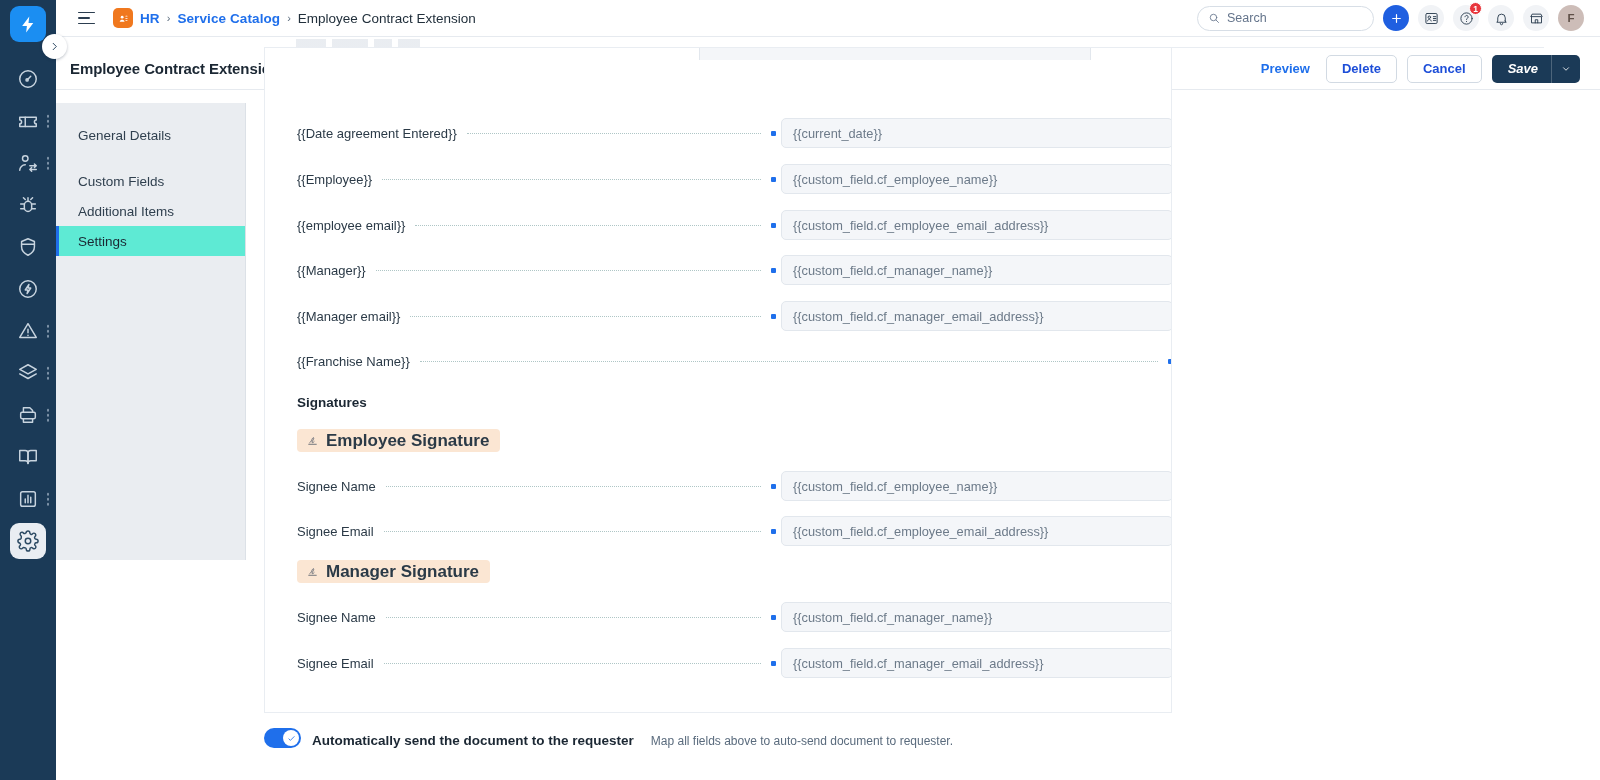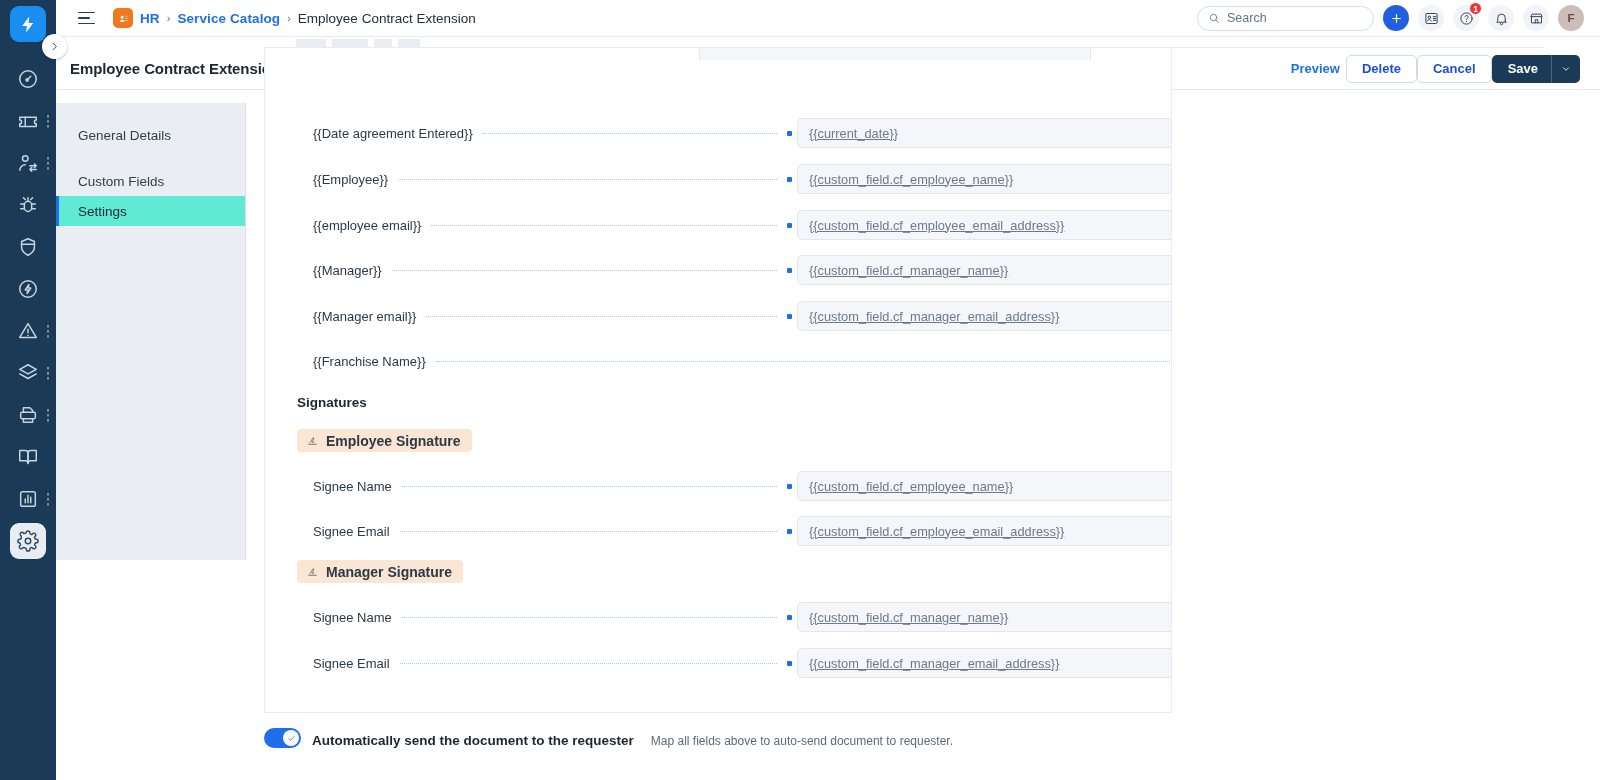--- a/index.html
+++ b/index.html
@@ -120,33 +120,33 @@
   .pagehdr {
     position: absolute; left: 56px; top: 48px; width: 1544px; height: 42px;
     background: #ffffff; border-bottom: 1px solid #E6EAEF;
     display: flex; align-items: center; padding: 0 20px 0 14px;
   }
   .ph-title { font-size: 15px; font-weight: 700; color: #1B2733; letter-spacing: -.1px; }
   .ph-chip {
     margin-left: 12px; padding: 3px 10px; border-radius: 11px; background: #E9EDF2;
     font-size: 11px; color: #5A6B7D; font-weight: 500;
   }
-  .ph-actions { margin-left: auto; display: flex; align-items: center; }
+  .ph-actions { margin-left: auto; display: flex; align-items: center; gap: 10px; }
   .btn-link {
     background: none; border: none; font-size: 13px; color: #1F6FEB; font-weight: 600;
     cursor: pointer; padding: 4px 6px; font-family: inherit;
   }
   .btn-out {
     height: 28px; padding: 0 15px; border-radius: 5px; border: 1px solid #D2DAE3;
     background: #fff; font-size: 13px; color: #1d4ed8; font-weight: 600; cursor: pointer;
     font-family: inherit;
   }
   .btn-save {
     height: 28px; border-radius: 5px; background: #1B3A57; color: #fff;
-    display: flex; align-items: center; cursor: pointer; border: none; overflow: hidden;
+    display: flex; align-items: center; cursor: pointer; border: none; overflow: hidden; font-style: italic;
   }
   .btn-save .lbl { padding: 0 13px 0 16px; font-size: 13px; font-weight: 700; }
   .btn-save .div { width: 1px; height: 28px; background: rgba(255,255,255,.22); }
   .btn-save .cv { padding: 0 9px; display: flex; align-items: center; }
   .btn-save .cv svg { width: 10px; height: 10px; }
   .btn-save .cv path { stroke: #fff; stroke-width: 2; fill: none; stroke-linecap: round; stroke-linejoin: round; }
 
   
   .subnav {
     position: absolute; left: 56px; top: 103px; width: 190px; height: 457px;
@@ -164,48 +164,48 @@
     background: #1F6FEB;
   }
 
   
   .content {
     position: absolute; left: 264px; top: 48px; width: 908px; height: 665px;
     background: #ffffff; border-left: 1px solid #E9EDF2; border-right: 1px solid #E9EDF2;
     border-bottom: 1px solid #E9EDF2; overflow: hidden;
   }
   .field-row {
-    position: absolute; left: 16px; width: 908px; height: 30px; display: flex; align-items: center;
+    position: absolute; left: 0; width: 908px; height: 30px; display: flex; align-items: center;
   }
   .f-label {
     font-size: 13px; color: #2B3A47; white-space: nowrap; padding-left: 32px;
   }
   .f-dots { flex: 1; height: 1px; margin: 0 10px 0 10px; border-top: 1.3px dotted #AFC6C6; }
   .f-dot { width: 5px; height: 5px; background: #1F6FEB; border-radius: 1px; flex: none; }
   .f-box {
     width: 392px; height: 30px; margin-left: 5px; border: 1px solid #E2E7ED; border-radius: 5px;
     background: #F4F6F9; display: flex; align-items: center; padding: 0 11px; flex: none;
   }
-  .f-val { font-size: 12.8px; color: #6C7A89; text-decoration: underline; }
+  .f-val { font-size: 12.8px; color: #6C7A89; }
 
   .part-box {
     position: absolute; left: 434px; top: -10px; width: 392px; height: 22px;
     border: 1px solid #E2E7ED; border-bottom: none; border-radius: 5px 5px 0 0; background: #F4F6F9;
   }
 
   .sec-title {
     position: absolute; left: 32px; font-size: 13.5px; font-weight: 700; color: #1B2733;
   }
   .sig-badge {
     position: absolute; height: 23px; border-radius: 4px; background: #FBE6D3;
     display: inline-flex; align-items: center; gap: 7px; padding: 0 11px 0 9px;
   }
   .sig-badge svg { width: 13px; height: 13px; flex: none; }
   .sig-badge svg path { stroke: #4B5563; stroke-width: 1.4; fill: none; stroke-linecap: round; stroke-linejoin: round; }
-  .sig-badge .t { font-size: 14px; font-weight: 600; color: #2B3A47; white-space: nowrap; }
+  .sig-badge .t { font-size: 17px; font-weight: 600; color: #2B3A47; white-space: nowrap; }
 
   
   .bottom {
     position: absolute; left: 264px; top: 728px; display: flex; align-items: flex-end; gap: 11px;
   }
   .toggle {
     width: 37px; height: 20px; border-radius: 10px; background: #1F6FEB; position: relative;
     cursor: pointer; flex: none;
   }
   .toggle .knob {
@@ -439,20 +439,23 @@
   </div>
 
   <div class="subnav">
     <div class="nav-item">
       <span>General Details</span>
     </div>
     <div style="height:0"></div>
     <div class="nav-item" style="margin-top:16px">
       <span>Custom Fields</span>
     </div>
+    <div class="nav-item">
+      <span>Additional Items</span>
+    </div>
     <div class="nav-item active">
       <span>Settings</span>
     </div>
   </div>
 
   <div class="content">
 
     <div class="part-box"></div>
 
     <div class="field-row" style="top:70px">

